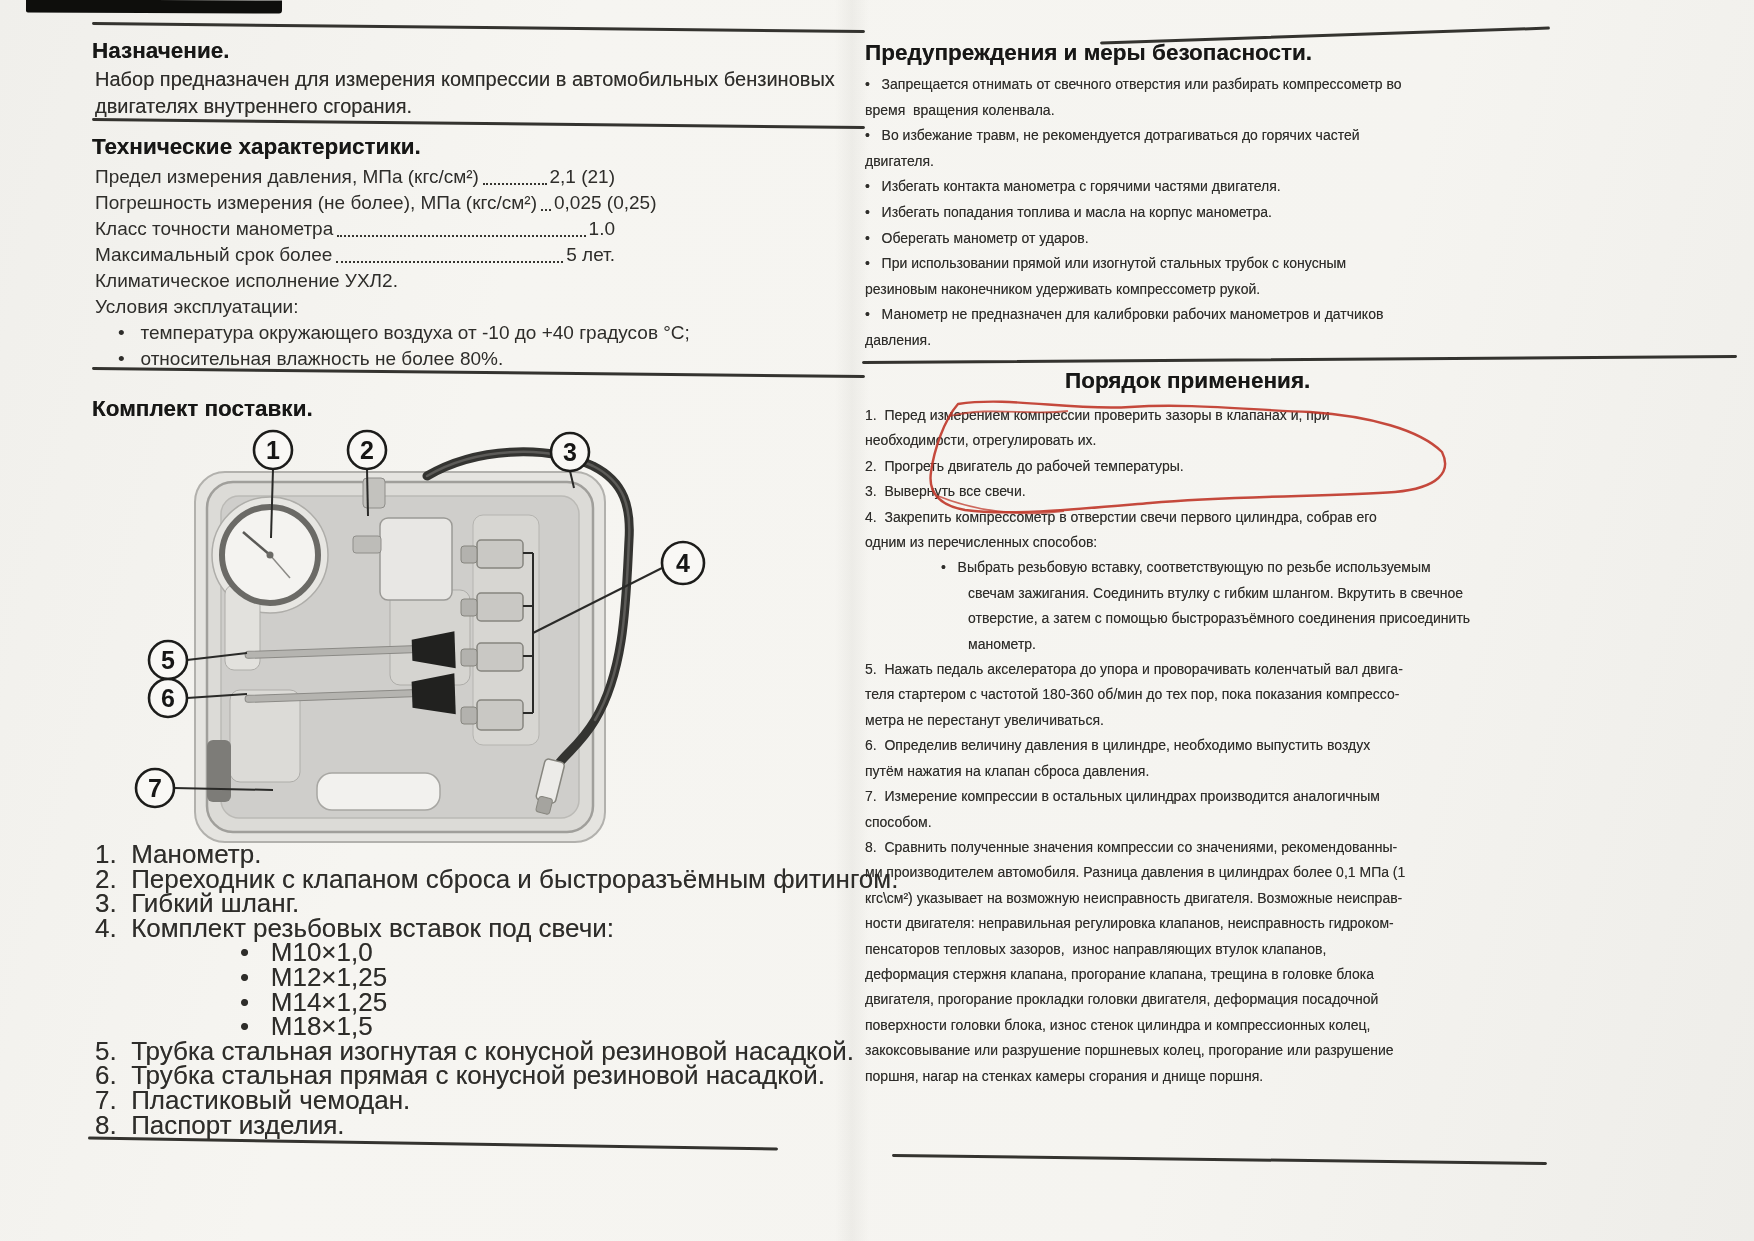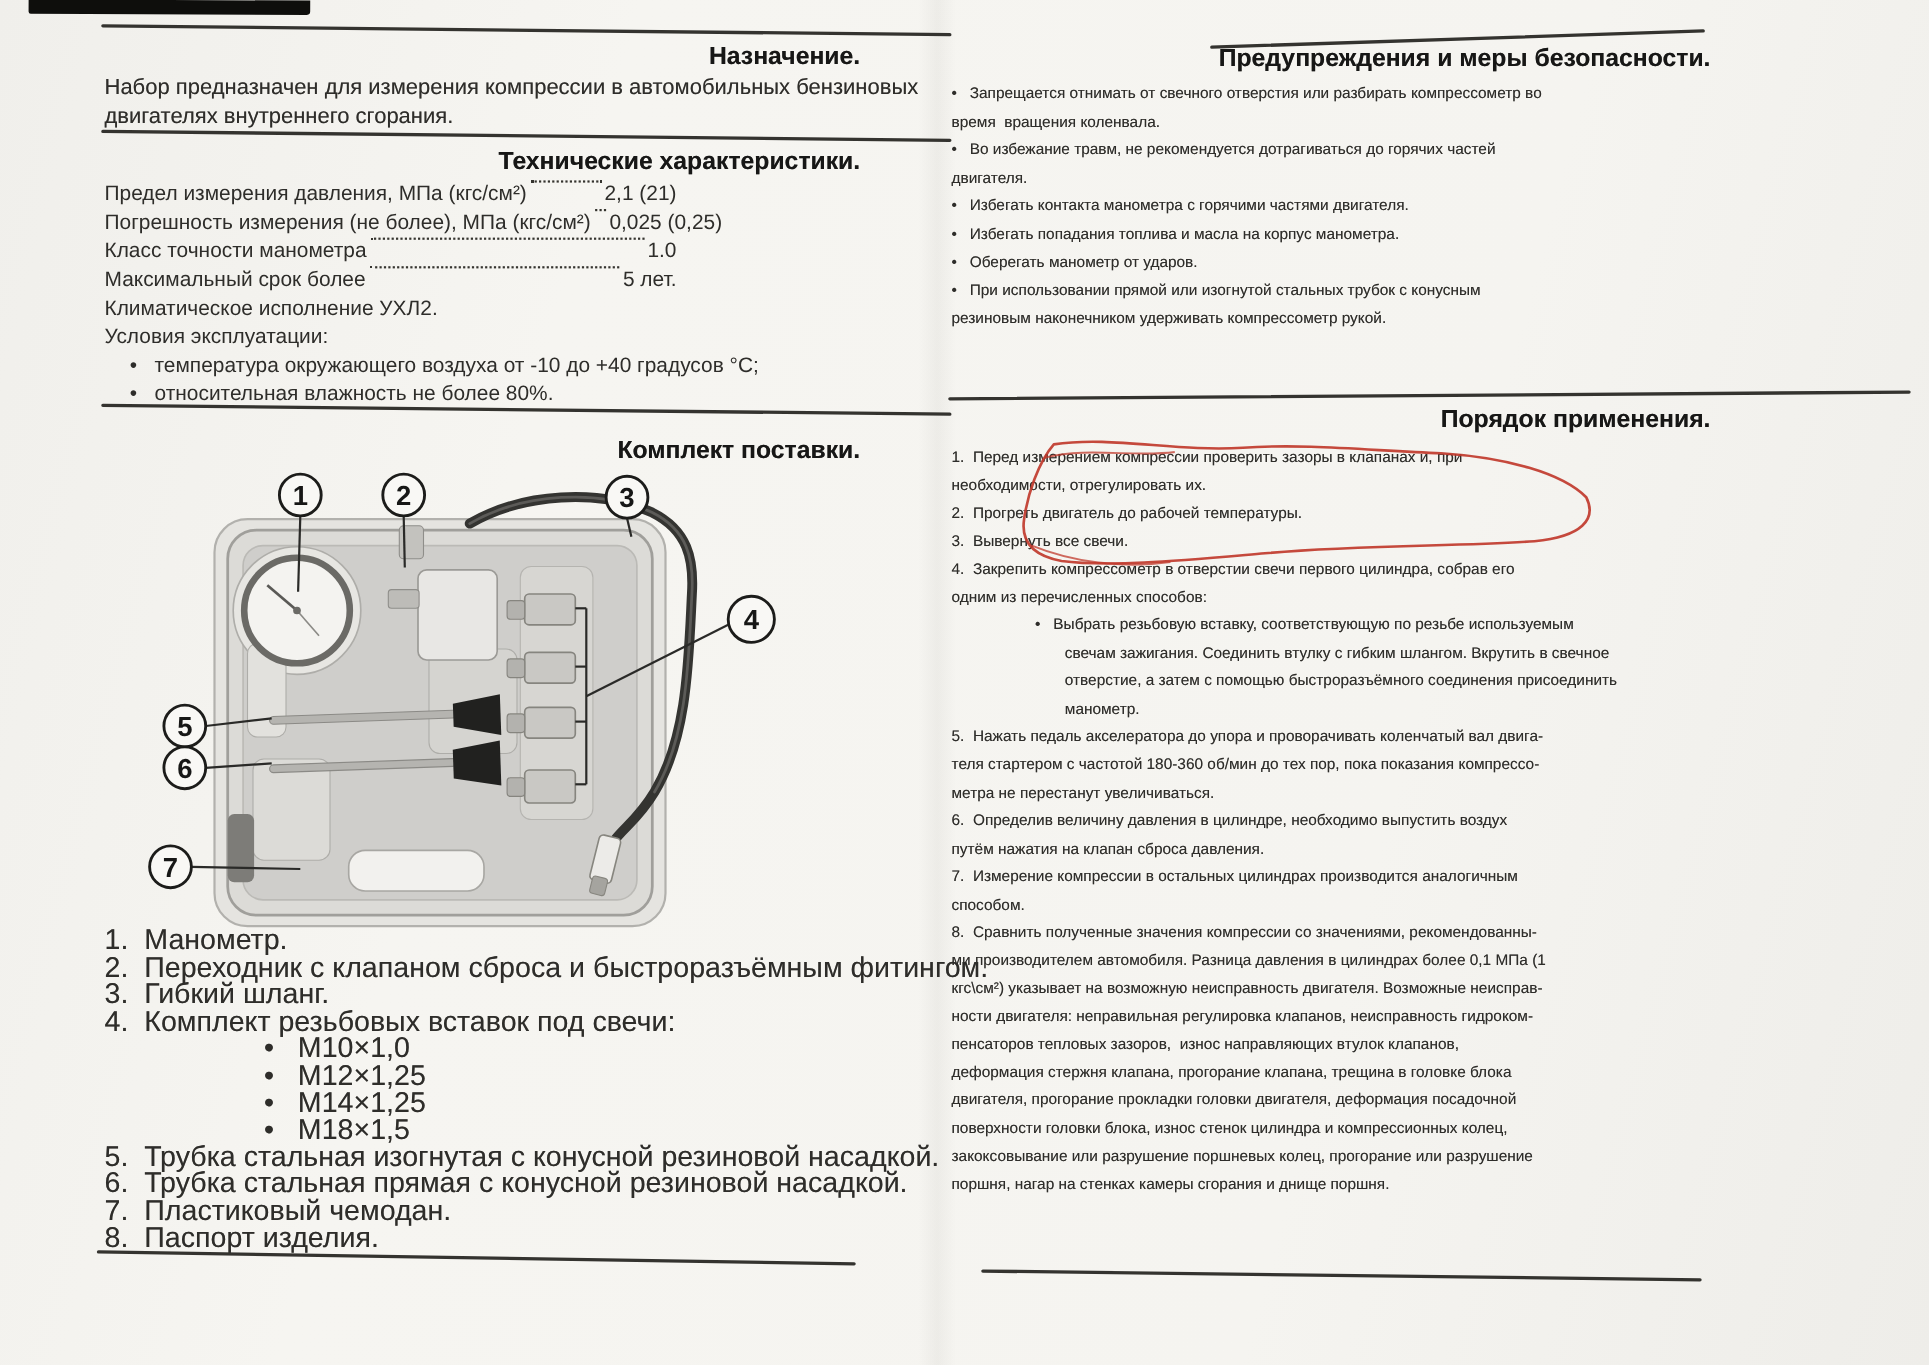--- a/index.html
+++ b/index.html
@@ -6,24 +6,24 @@
   body{
     width:1754px;height:1241px;position:relative;overflow:hidden;
     background:linear-gradient(105deg,#f0efeb 0%,#f6f5f1 28%,#f5f4f0 70%,#eeede9 100%);
     font-family:"Liberation Sans","DejaVu Sans",sans-serif;
     color:#2e2d2a;
   }
   .abs{position:absolute}
   .pre{white-space:pre}
   .txt{font-size:14px;line-height:25.4px;text-shadow:0 0 .5px rgba(45,44,40,.5)}
   .ltxt{font-size:20px;line-height:27px;text-shadow:0 0 .5px rgba(45,44,40,.5)}
-  .h{font-weight:bold;color:#171716;font-size:22.5px;text-align:right;white-space:pre;text-shadow:0 0 .6px rgba(20,20,18,.6)}
+  .h{font-weight:bold;color:#171716;font-size:22.5px;text-align:left;white-space:pre;text-shadow:0 0 .6px rgba(20,20,18,.6)}
   .rule{position:absolute;height:3px;background:#34332f;border-radius:2px}
   .specs{width:520px;font-size:19px;line-height:26px}
-  .spec-row{display:flex;align-items:flex-start;white-space:nowrap;height:26px}
+  .spec-row{display:flex;align-items:flex-end;white-space:nowrap;height:26px}
   .spec-leader{flex:1;min-width:10px;border-bottom:2.6px dotted #35342f;margin:0 3px 5px 4px}
   .list{font-size:26px;line-height:24.6px;text-shadow:0 0 .5px rgba(45,44,40,.5)}
   .sub-bullet{margin-left:76px;padding-left:27px;text-indent:-27px}
   .gutter{position:absolute;left:835px;top:0;width:34px;height:1241px;
     background:linear-gradient(90deg,rgba(120,118,110,0) 0%,rgba(120,118,110,.07) 50%,rgba(120,118,110,0) 100%)}
   .scan-bar{position:absolute;left:26px;top:0;width:256px;height:13px;background:#0e0e0c;
     border-radius:0 0 3px 2px;transform:rotate(.25deg)}
   svg{overflow:visible}
 </style>
 </head>
@@ -196,20 +196,22 @@
 <div class="abs txt" style="left:865px;top:72px;line-height:25.6px">
   <div class="pre">•   Запрещается отнимать от свечного отверстия или разбирать компрессометр во
 время  вращения коленвала.</div>
   <div class="pre">•   Во избежание травм, не рекомендуется дотрагиваться до горячих частей
 двигателя.</div>
   <div class="pre">•   Избегать контакта манометра с горячими частями двигателя.</div>
   <div class="pre">•   Избегать попадания топлива и масла на корпус манометра.</div>
   <div class="pre">•   Оберегать манометр от ударов.</div>
   <div class="pre">•   При использовании прямой или изогнутой стальных трубок с конусным
 резиновым наконечником удерживать компрессометр рукой.</div>
+  <div class="pre">•   Манометр не предназначен для калибровки рабочих манометров и датчиков
+давления.</div>
 </div>
 
 <div class="rule" style="left:862px;top:358px;width:875px;transform:rotate(-.4deg)"></div>
 
 <div class="abs h" style="left:1065px;top:368px;width:490px">Порядок применения.</div>
 
 <div class="abs txt" style="left:865px;top:403px">
   <div class="pre">1.  Перед измерением компрессии проверить зазоры в клапанах и, при
 необходимости, отрегулировать их.</div>
   <div class="pre">2.  Прогреть двигатель до рабочей температуры.</div>

